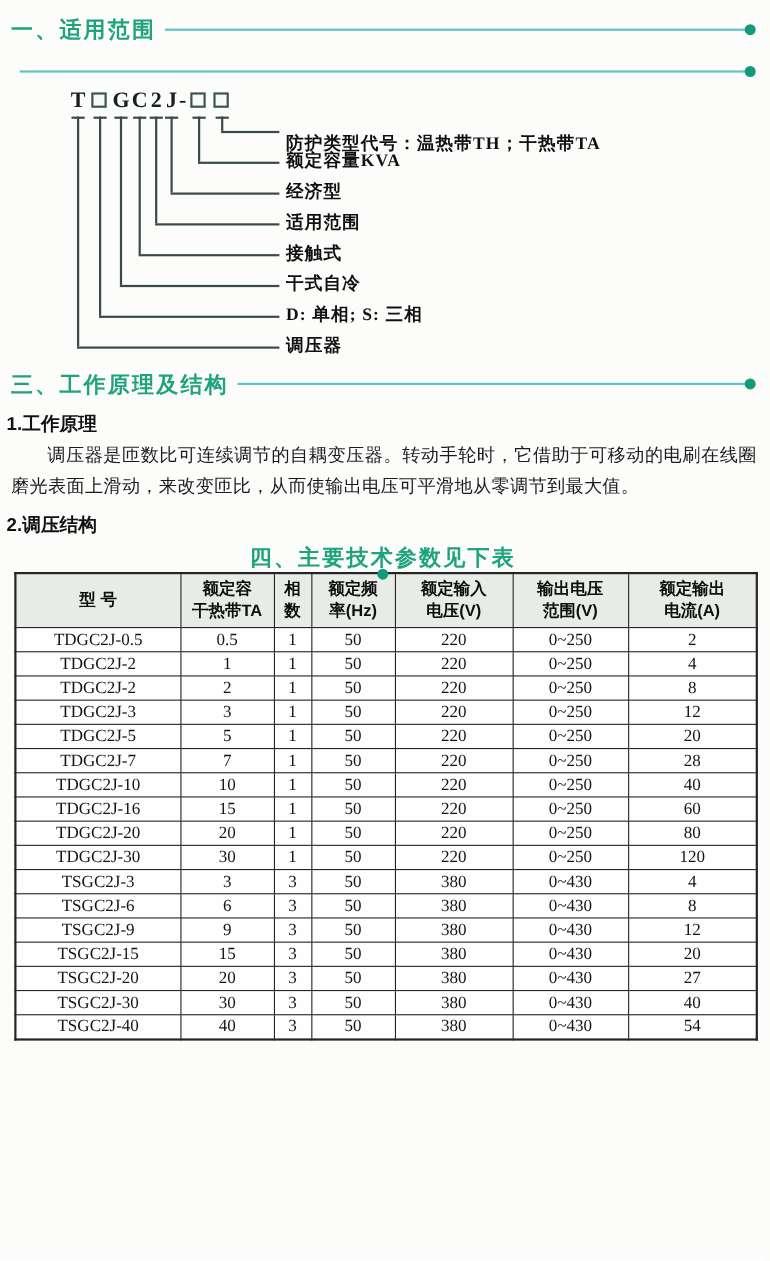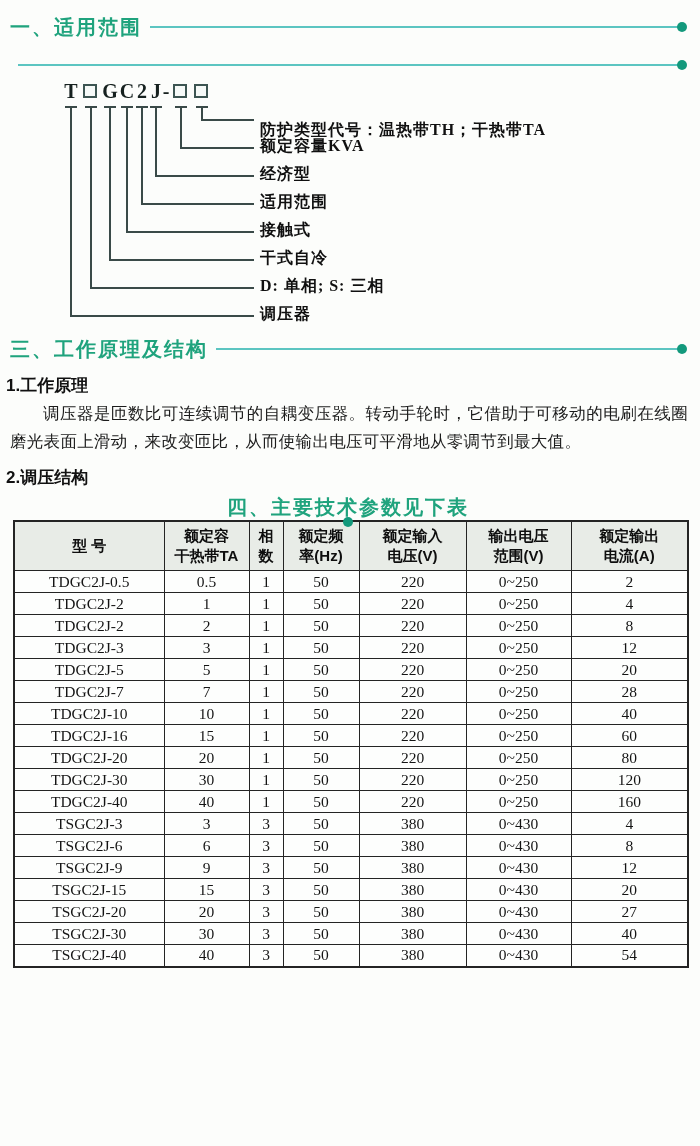--- a/index.html
+++ b/index.html
@@ -251,29 +251,20 @@
         <tr>
           <td>TDGC2J-30</td>
           <td>30</td>
           <td>1</td>
           <td>50</td>
           <td>220</td>
           <td>0~250</td>
           <td>120</td>
         </tr>
         <tr>
-          <td>TDGC2J-40</td>
-          <td>40</td>
-          <td>1</td>
-          <td>50</td>
-          <td>220</td>
-          <td>0~250</td>
-          <td>160</td>
-        </tr>
-        <tr>
           <td>TSGC2J-3</td>
           <td>3</td>
           <td>3</td>
           <td>50</td>
           <td>380</td>
           <td>0~430</td>
           <td>4</td>
         </tr>
         <tr>
           <td>TSGC2J-6</td>

